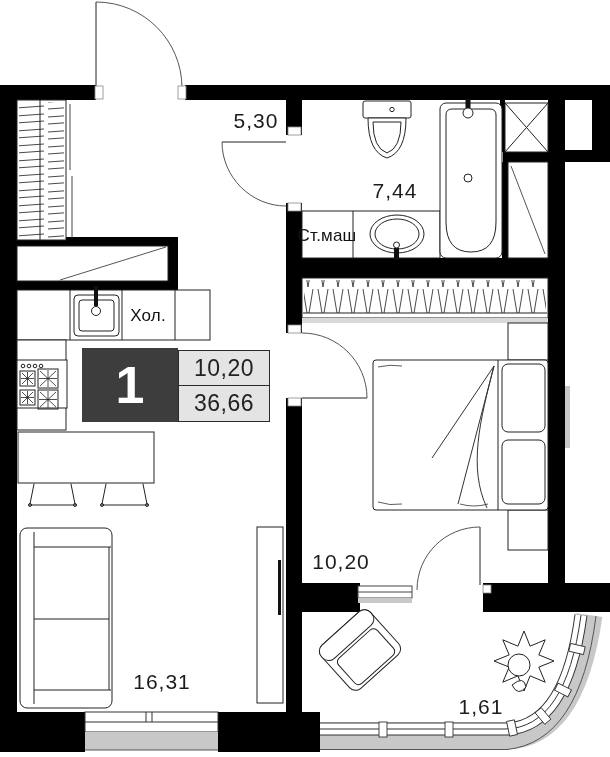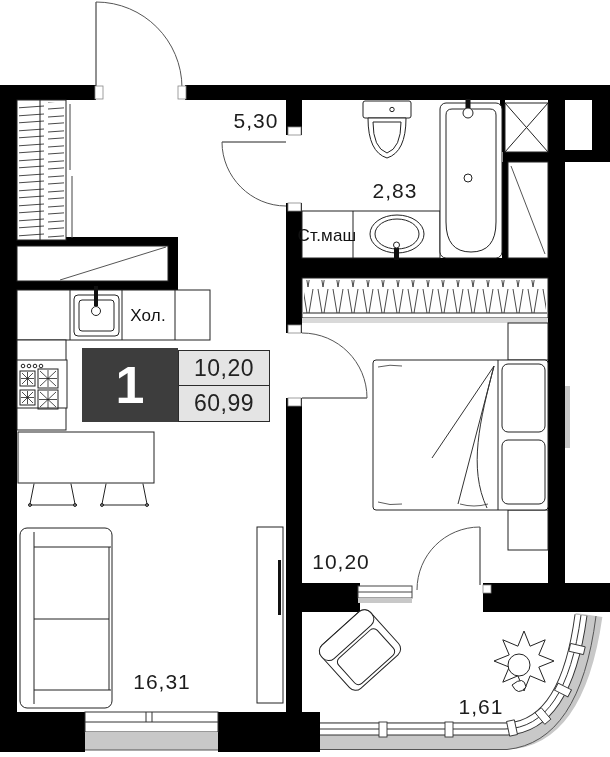--- a/index.html
+++ b/index.html
@@ -245,28 +245,28 @@
         <path d="M554,661 L538.8,667.1 L545.2,682.2 L530.1,675.8 L524,691 L517.9,675.8 L502.8,682.2 L509.2,667.1 L494,661 L509.2,654.9 L502.8,639.8 L517.9,646.2 L524,631 L530.1,646.2 L545.2,639.8 L538.8,654.9 Z" fill="#fff"></path>
         <circle cx="519" cy="665" r="11" fill="#fff"></circle>
         <path d="M512,685 q6,12 14,2 q-2,-12 -14,-2 Z" fill="#fff"></path>
       </g>
 
       <rect x="565" y="386" width="5" height="62" fill="#c8c8c8" stroke="none"></rect>
     </g>
   </svg>
 
   <div class="label" style="left:256px;top:121px">5,30</div>
-  <div class="label" style="left:395px;top:191px">2,83</div>
+  <div class="label" style="left:395px;top:191px">7,44</div>
   <div class="label" style="left:341px;top:562px">10,20</div>
   <div class="label" style="left:162px;top:682px">16,31</div>
   <div class="label" style="left:481px;top:707px">1,61</div>
   <div class="label small" style="left:327px;top:236px">Ст.маш</div>
   <div class="label small mid" style="left:148px;top:316px">Хол.</div>
 
   <div class="badge">
     <div class="badge-dark">1</div>
     <div class="badge-light">
       <div class="badge-row">10,20</div>
-      <div class="badge-row last">60,99</div>
+      <div class="badge-row last">36,66</div>
     </div>
   </div>
 
 </div>
 
 </body></html>

